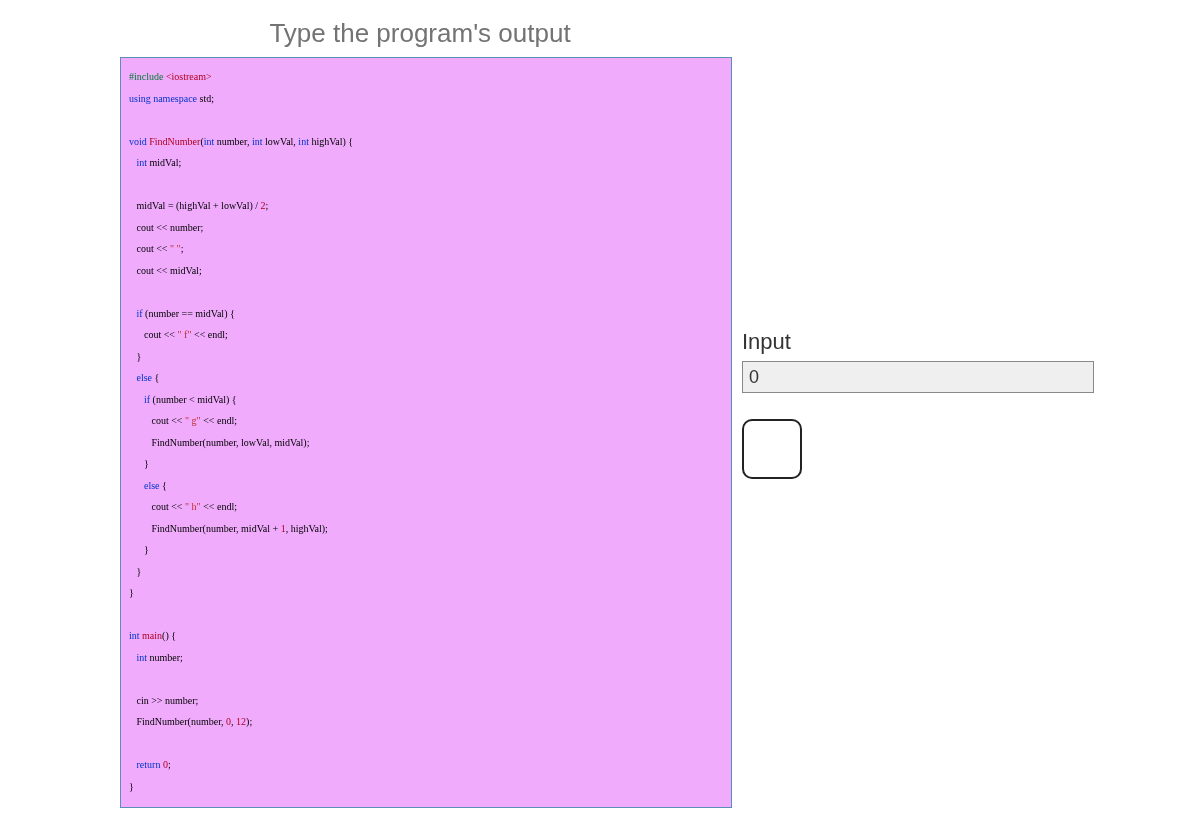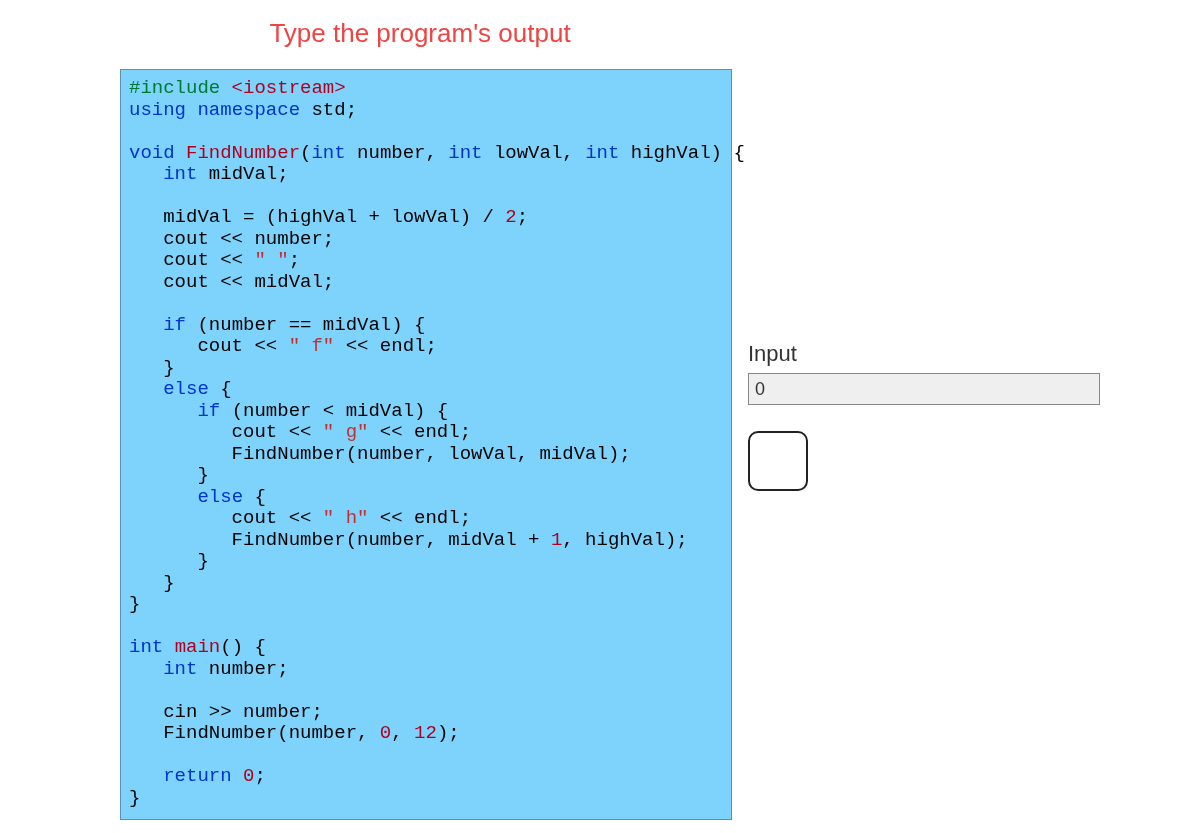--- a/index.html
+++ b/index.html
@@ -7,48 +7,48 @@
       font-family: Arial, Helvetica, sans-serif;
       background: #ffffff;
       width: 1200px;
       height: 833px;
       position: relative;
     }
     .title {
       text-align: center;
       font-size: 26px;
       font-weight: 400;
-      color: #ef4444;
+      color: #737373;
       padding-top: 18px;
-      padding-bottom: 20px;
+      padding-bottom: 8px;
       margin-left: 120px;
       width: 600px;
     }
     .main-row {
       display: flex;
       align-items: flex-start;
     }
     .code-block {
       margin-left: 120px;
       width: 612px;
-      background: #7dd3fc;
+      background: #f0abfc;
       border: 1px solid #5b8fb8;
       padding: 8px 8px 10px 8px;
-      font-family: Liberation Mono, monospace;
-      font-size: 19px;
+      font-family: Liberation Serif, serif;
+      font-size: 10px;
       line-height: 21.5px;
       white-space: pre;
       color: #000;
     }
     .kw-green { color: #007a33; }
     .kw-blue { color: #0033cc; }
     .kw-red { color: #b00020; }
     .kw-str { color: #c03030; }
     .io-col {
-      margin-left: 16px;
+      margin-left: 10px;
       padding-top: 272px;
       width: 360px;
     }
     .io-label {
       font-size: 22px;
       color: #333;
       margin-bottom: 6px;
       font-weight: 400;
     }
     .input-box {

